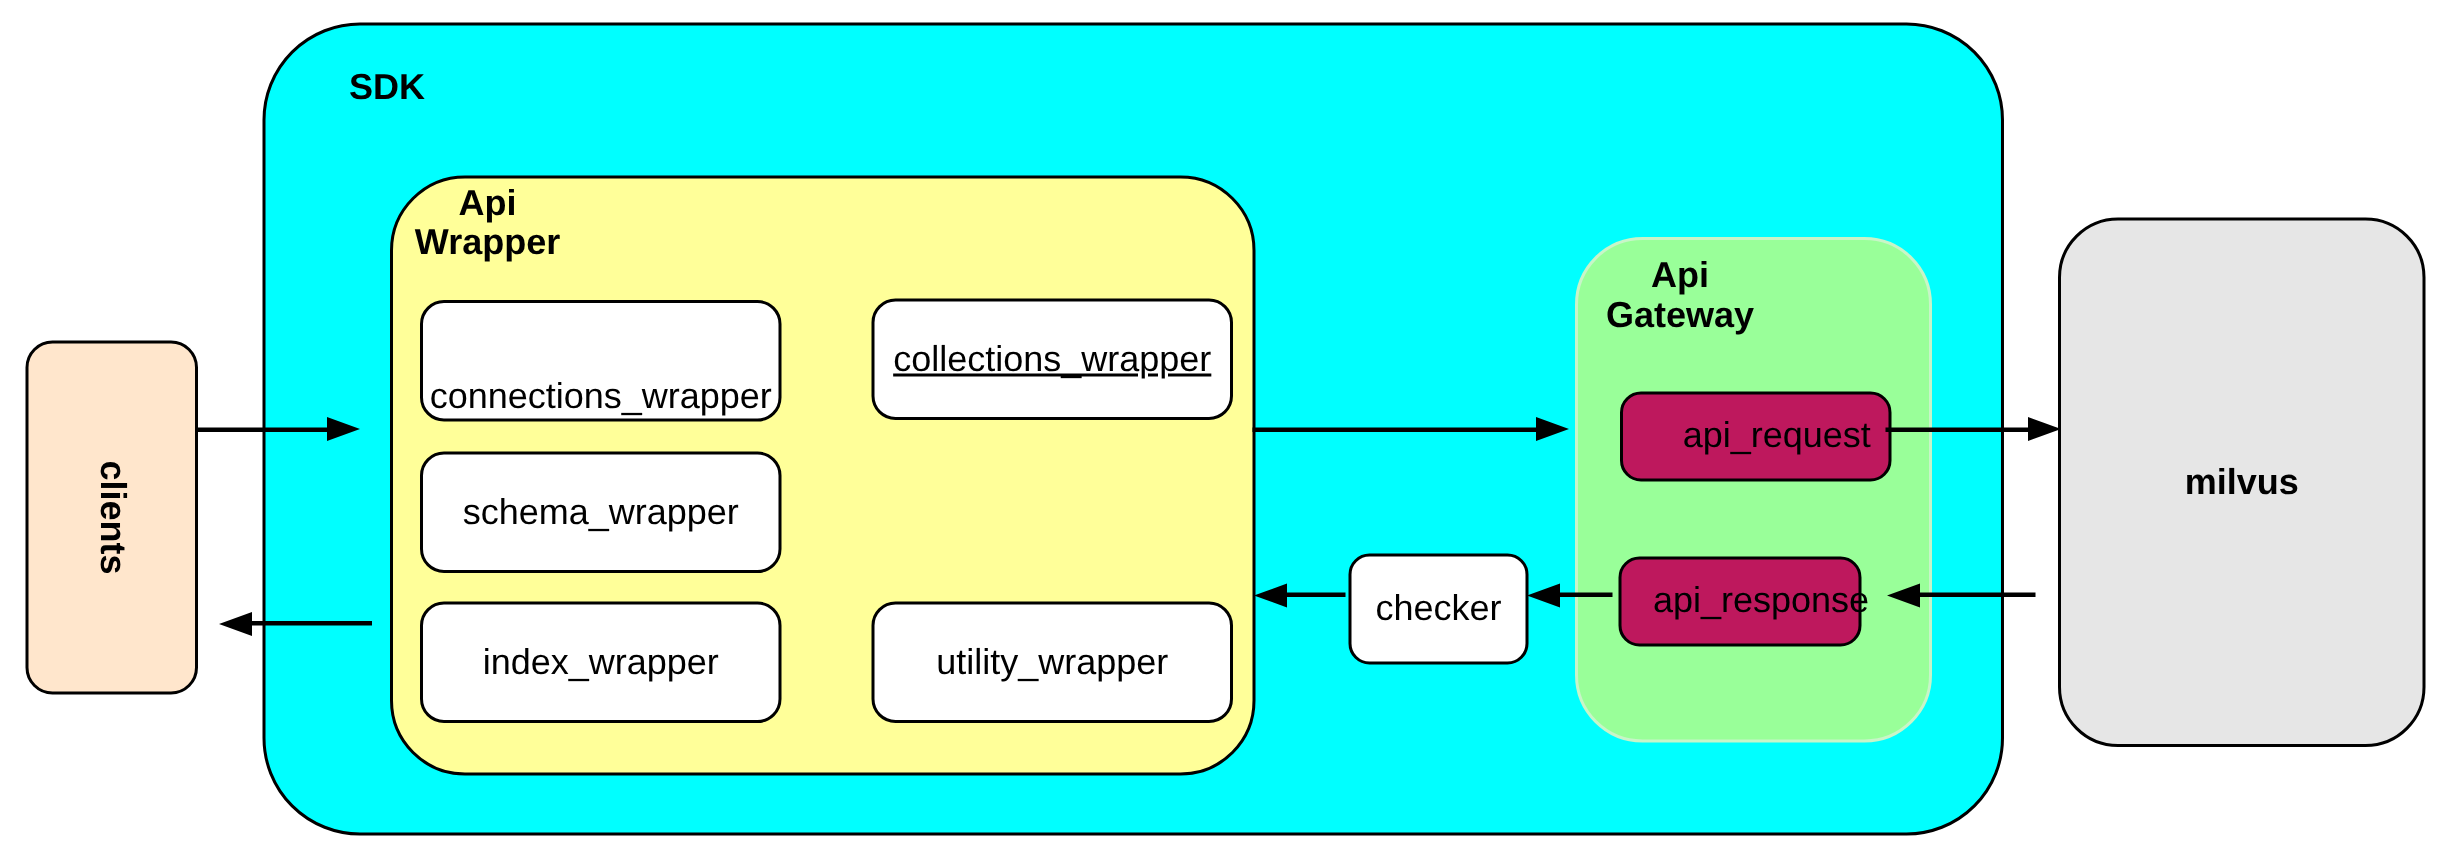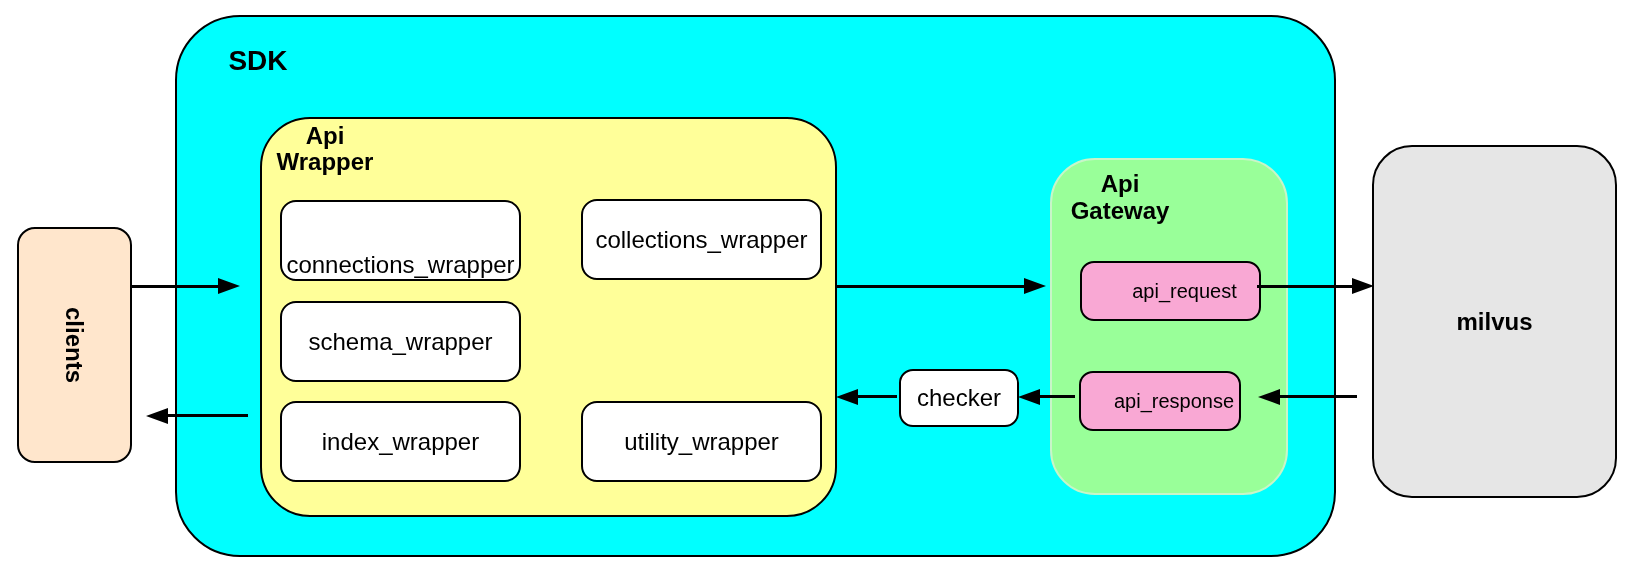--- a/index.html
+++ b/index.html
@@ -40,21 +40,21 @@
     left: 175px; top: 15px; width: 1161px; height: 542px;
     background: #00FFFF;
     border: 2.5px solid #000000;
     border-radius: 65px;
   }
   .sdk-label {
     position: absolute;
     left: 21px; top: 28px; width: 120px;
     text-align: center;
     font-weight: bold;
-    font-size: 28px;
+    font-size: 24px;
   }
 
   .api-wrapper {
     position: absolute;
     left: 83px; top: 100px; width: 577px; height: 400px;
     background: #FFFF99;
     border: 2.5px solid #000000;
     border-radius: 50px;
   }
   .aw-label {
@@ -69,29 +69,29 @@
   .module {
     position: absolute;
     width: 241px; height: 81px;
     background: #FFFFFF;
     border: 2.5px solid #000000;
     border-radius: 16px;
     display: flex; align-items: center; justify-content: center;
     font-size: 24px;
   }
   .m0 { left: 18px;  top: 81px; align-items: flex-end;  }
-  .m1 { left: 319px; top: 80px;  }
+  .m1 { left: 319px; top: 80px; text-decoration: underline;  }
   .m2 { left: 18px;  top: 182px; }
   .m3 { left: 319px; top: 182px; }
   .m4 { left: 18px;  top: 282px; }
   .m5 { left: 319px; top: 282px; }
 
   .checker-box {
     position: absolute;
-    left: 722px; top: 352px; width: 120px; height: 58px;
+    left: 722px; top: 352px; width: 120px; height: 74px;
     background: #FFFFFF;
     border: 2.5px solid #000000;
     border-radius: 14px;
     display: flex; align-items: center; justify-content: center;
     font-size: 24px;
   }
 
   .api-gateway {
     position: absolute;
     left: 873px; top: 141px; width: 238px; height: 337px;
@@ -102,25 +102,25 @@
   .ag-label {
     position: absolute;
     left: 0px; top: 10px; width: 136px;
     text-align: center;
     font-weight: bold;
     font-size: 24px;
     line-height: 27px;
   }
   .gw-node {
     position: absolute;
-    background: #f9a8d4;
+    background: #be185d;
     border: 2.5px solid #000000;
     border-radius: 14px;
     display: flex; align-items: center; justify-content: center;
-    font-size: 20px;
+    font-size: 24px;
     padding-left: 28px;
   }
   .req-box  { left: 28px; top: 101px; width: 181px; height: 60px; }
   .resp-box { left: 27px; top: 211px; width: 162px; height: 60px; }
 
   .milvus-box {
     left: 1372px; top: 145px; width: 245px; height: 353px;
     background: #E6E6E6;
     border: 2.5px solid #000000;
     border-radius: 40px;

